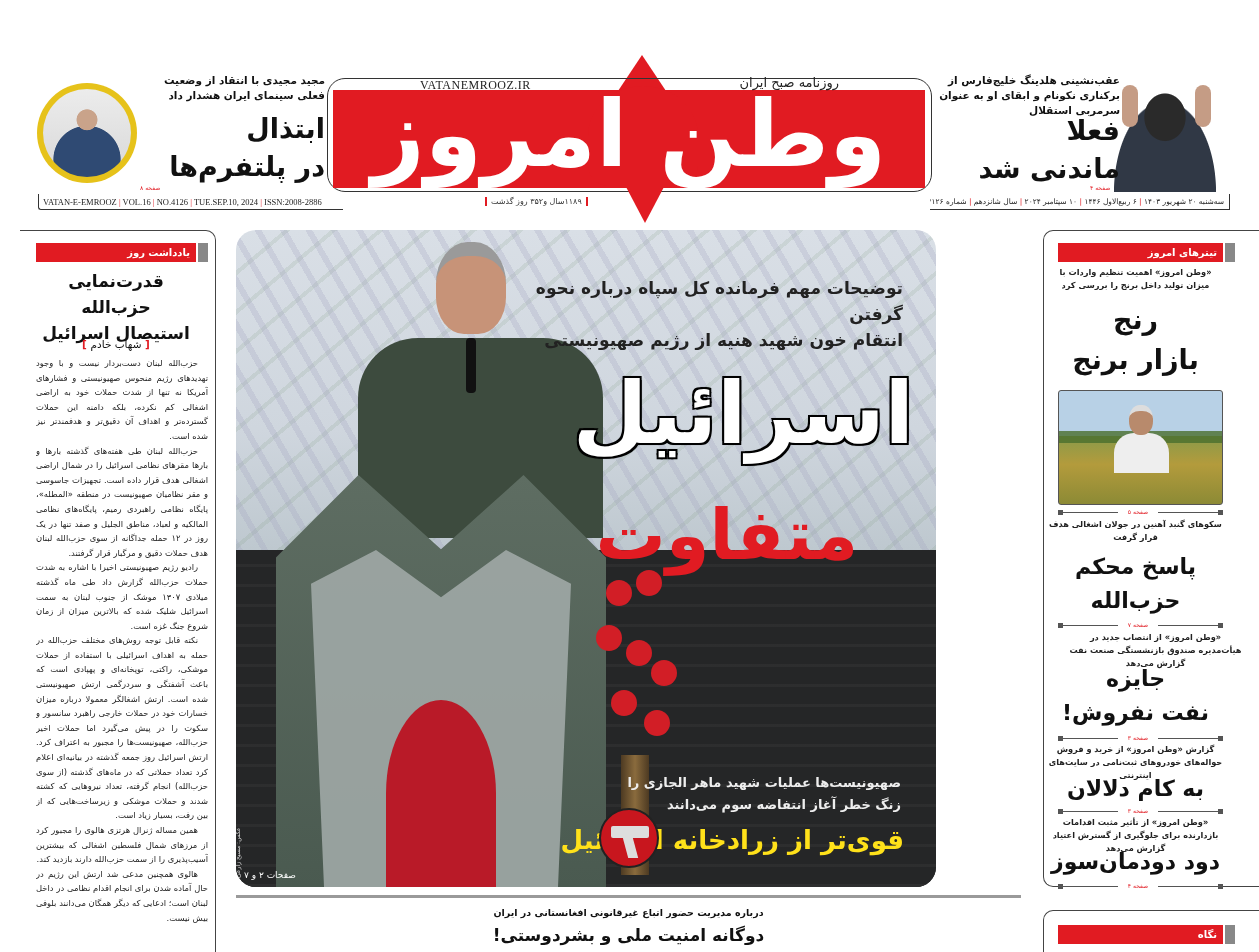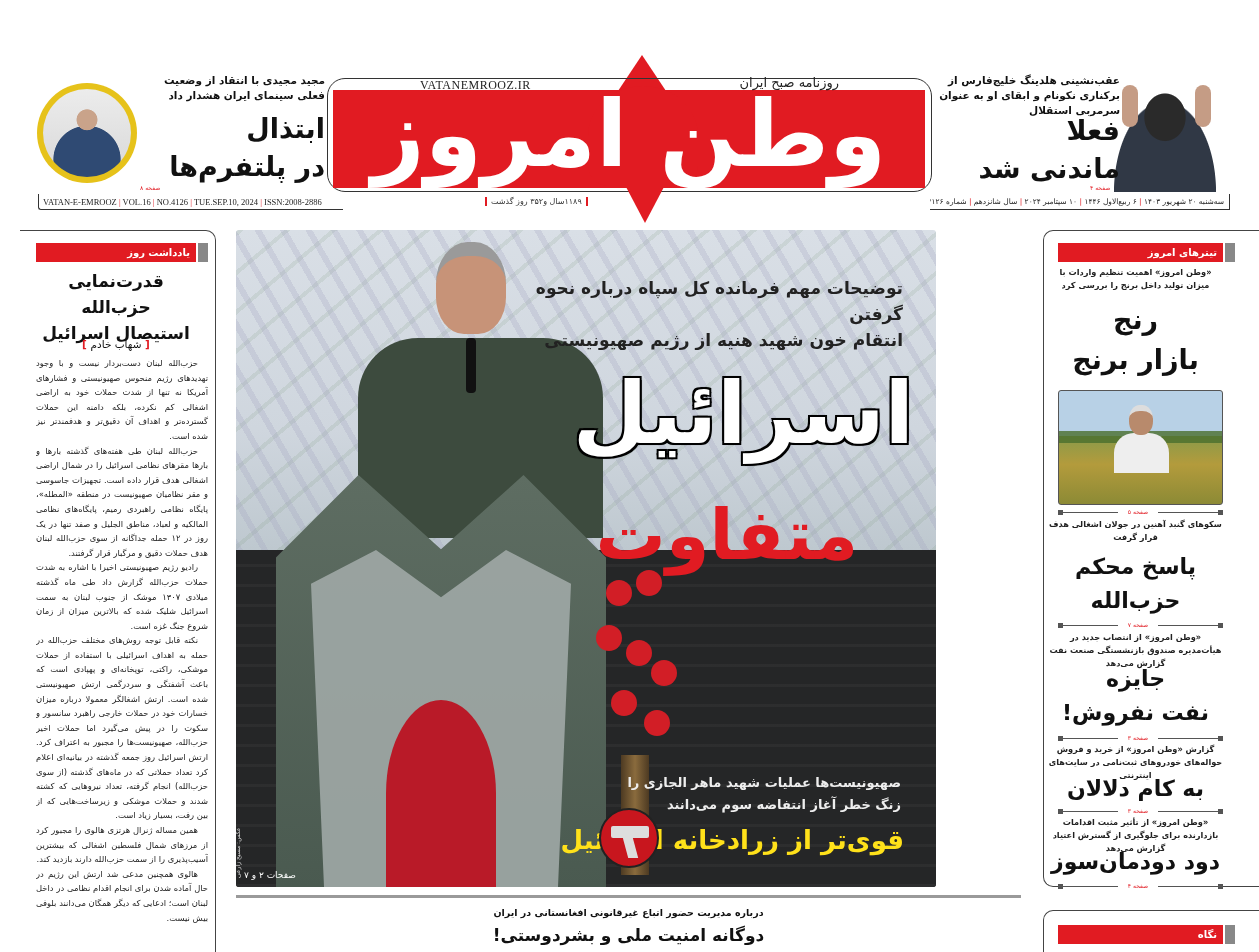--- a/index.html
+++ b/index.html
@@ -56,21 +56,21 @@
 
   
   .edit-title { position: absolute; left: 36px; top: 268px; width: 160px; text-align: center; direction: rtl; font-size: 17px; font-weight: bold; line-height: 26px; }
   .edit-author { position: absolute; left: 36px; top: 338px; width: 160px; text-align: center; direction: rtl; font-size: 10.5px; }
   .edit-author .br { color: #e11b22; font-weight: bold; }
   .edit-body { position: absolute; left: 36px; top: 356px; width: 172px; height: 596px; overflow: hidden;
     direction: rtl; text-align: justify; font-size: 8.4px; line-height: 14.6px; color: #222; }
   .edit-body p { text-indent: 10px; }
 
   
-  .hero { position: absolute; left: 236px; top: 230px; width: 700px; height: 657px; border-radius: 3px; overflow: hidden;
+  .hero { position: absolute; left: 236px; top: 230px; width: 700px; height: 657px; border-radius: 20px; overflow: hidden;
     background: linear-gradient(180deg, #d9dfe6 0px, #cfd6de 200px, #bec8cf 320px, #2a2c2d 320px, #1c1d1e 657px); }
   .hero-pattern { position:absolute; left:0; top:0; width:100%; height:320px;
     background: repeating-linear-gradient(60deg, rgba(160,160,190,0.25) 0 6px, transparent 6px 22px),
                 repeating-linear-gradient(-40deg, rgba(120,150,120,0.15) 0 4px, transparent 4px 30px); }
   .hero-dark-band { position:absolute; left:0; top:320px; width:100%; height:337px;
     background: repeating-linear-gradient(0deg, rgba(60,60,60,0.35) 0 3px, transparent 3px 20px), #252627; }
   .speaker { position:absolute; left:122px; top:8px; width:245px; height:300px; }
   .speaker .head { position:absolute; left:78px; top:4px; width:70px; height:92px; border-radius: 45% 45% 40% 40%; background: #c79378; border-top: 14px solid #9a9a9a; }
   .speaker .body { position:absolute; left:0; top:100px; width:245px; height:200px; border-radius: 60px 60px 0 0; background:#3d4b3e; }
   .speaker .mic { position:absolute; left:108px; top:100px; width:10px; height:55px; background:#111; border-radius: 4px; }
@@ -267,21 +267,21 @@
     <div class="rc-kicker" style="top:518px;">سکوهای گنبد آهنین در جولان اشغالی هدف قرار گرفت</div>
     <div class="rc-h" style="top:550px; font-size:22px; line-height:34px;">
       <div>پاسخ محکم</div>
       <div>حزب‌الله</div>
     </div>
     <div class="rc-divider" style="top:625px;"></div>
     <div class="rc-page" style="top:621px;">صفحه ۷</div>
   </div>
 
   <div>
-    <div class="rc-kicker" style="top:631px;">«وطن امروز» از انتصاب جدید در هیأت‌مدیره صندوق بازنشستگی صنعت نفت گزارش می‌دهد</div>
+    <div class="rc-kicker" style="top:631px;margin-left:20px;">«وطن امروز» از انتصاب جدید در هیأت‌مدیره صندوق بازنشستگی صنعت نفت گزارش می‌دهد</div>
     <div class="rc-h" style="top:662px; font-size:22px; line-height:34px;">
       <div>جایزه</div>
       <div>نفت نفروش!</div>
     </div>
     <div class="rc-divider" style="top:738px;"></div>
     <div class="rc-page" style="top:734px;">صفحه ۳</div>
   </div>
 
   <div>
     <div class="rc-kicker" style="top:743px;">گزارش «وطن امروز» از خرید و فروش حواله‌های خودروهای ثبت‌نامی در سایت‌های اینترنتی</div>

